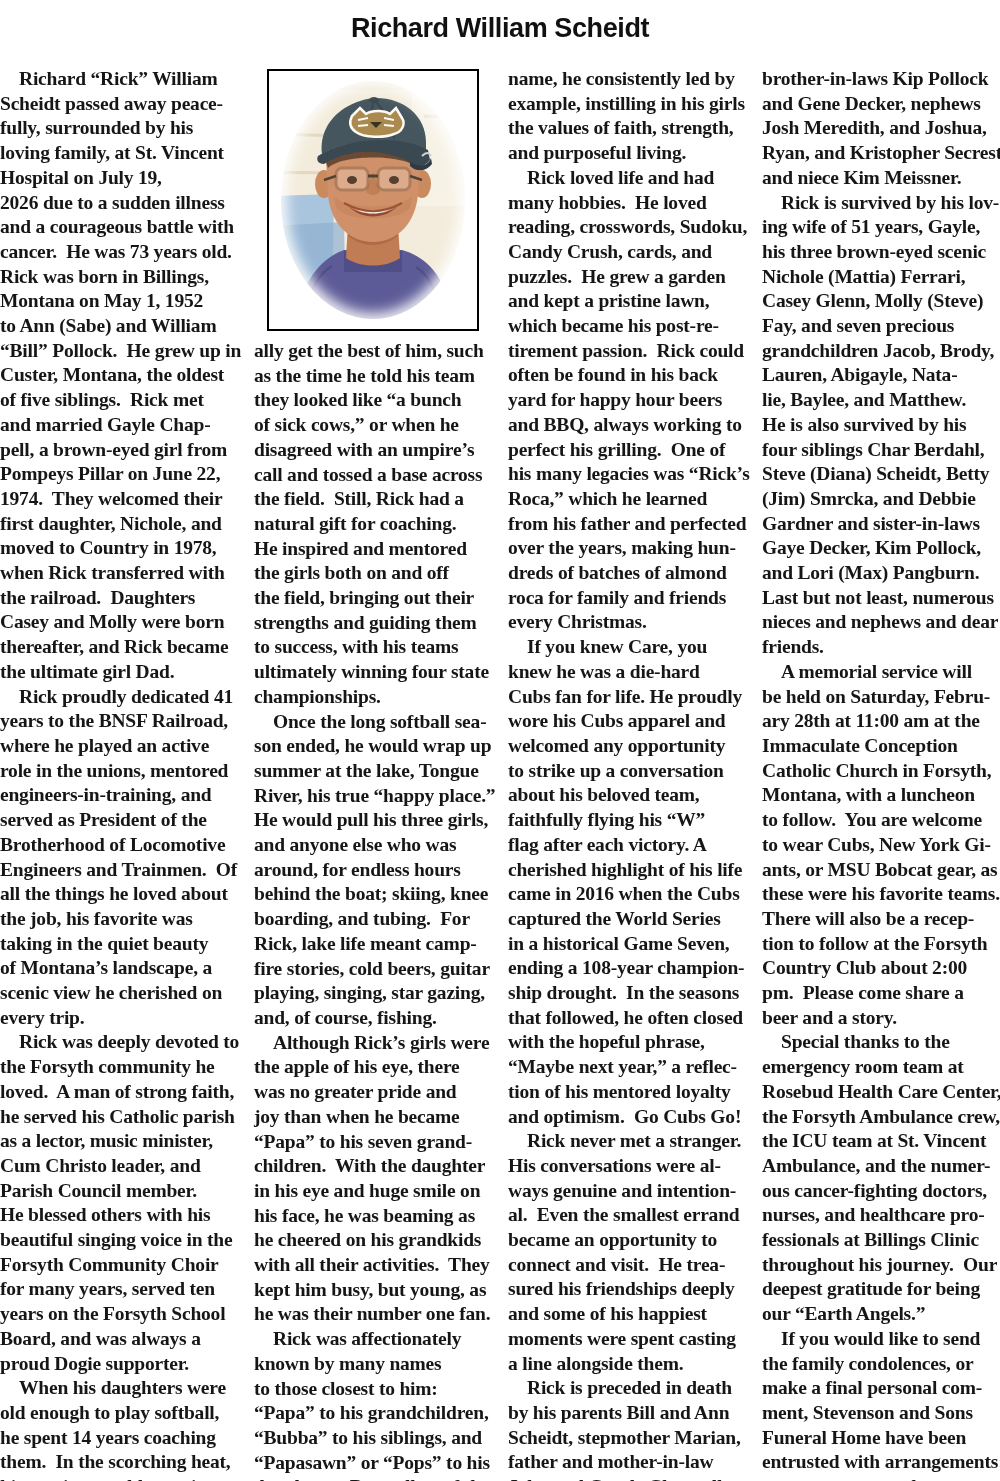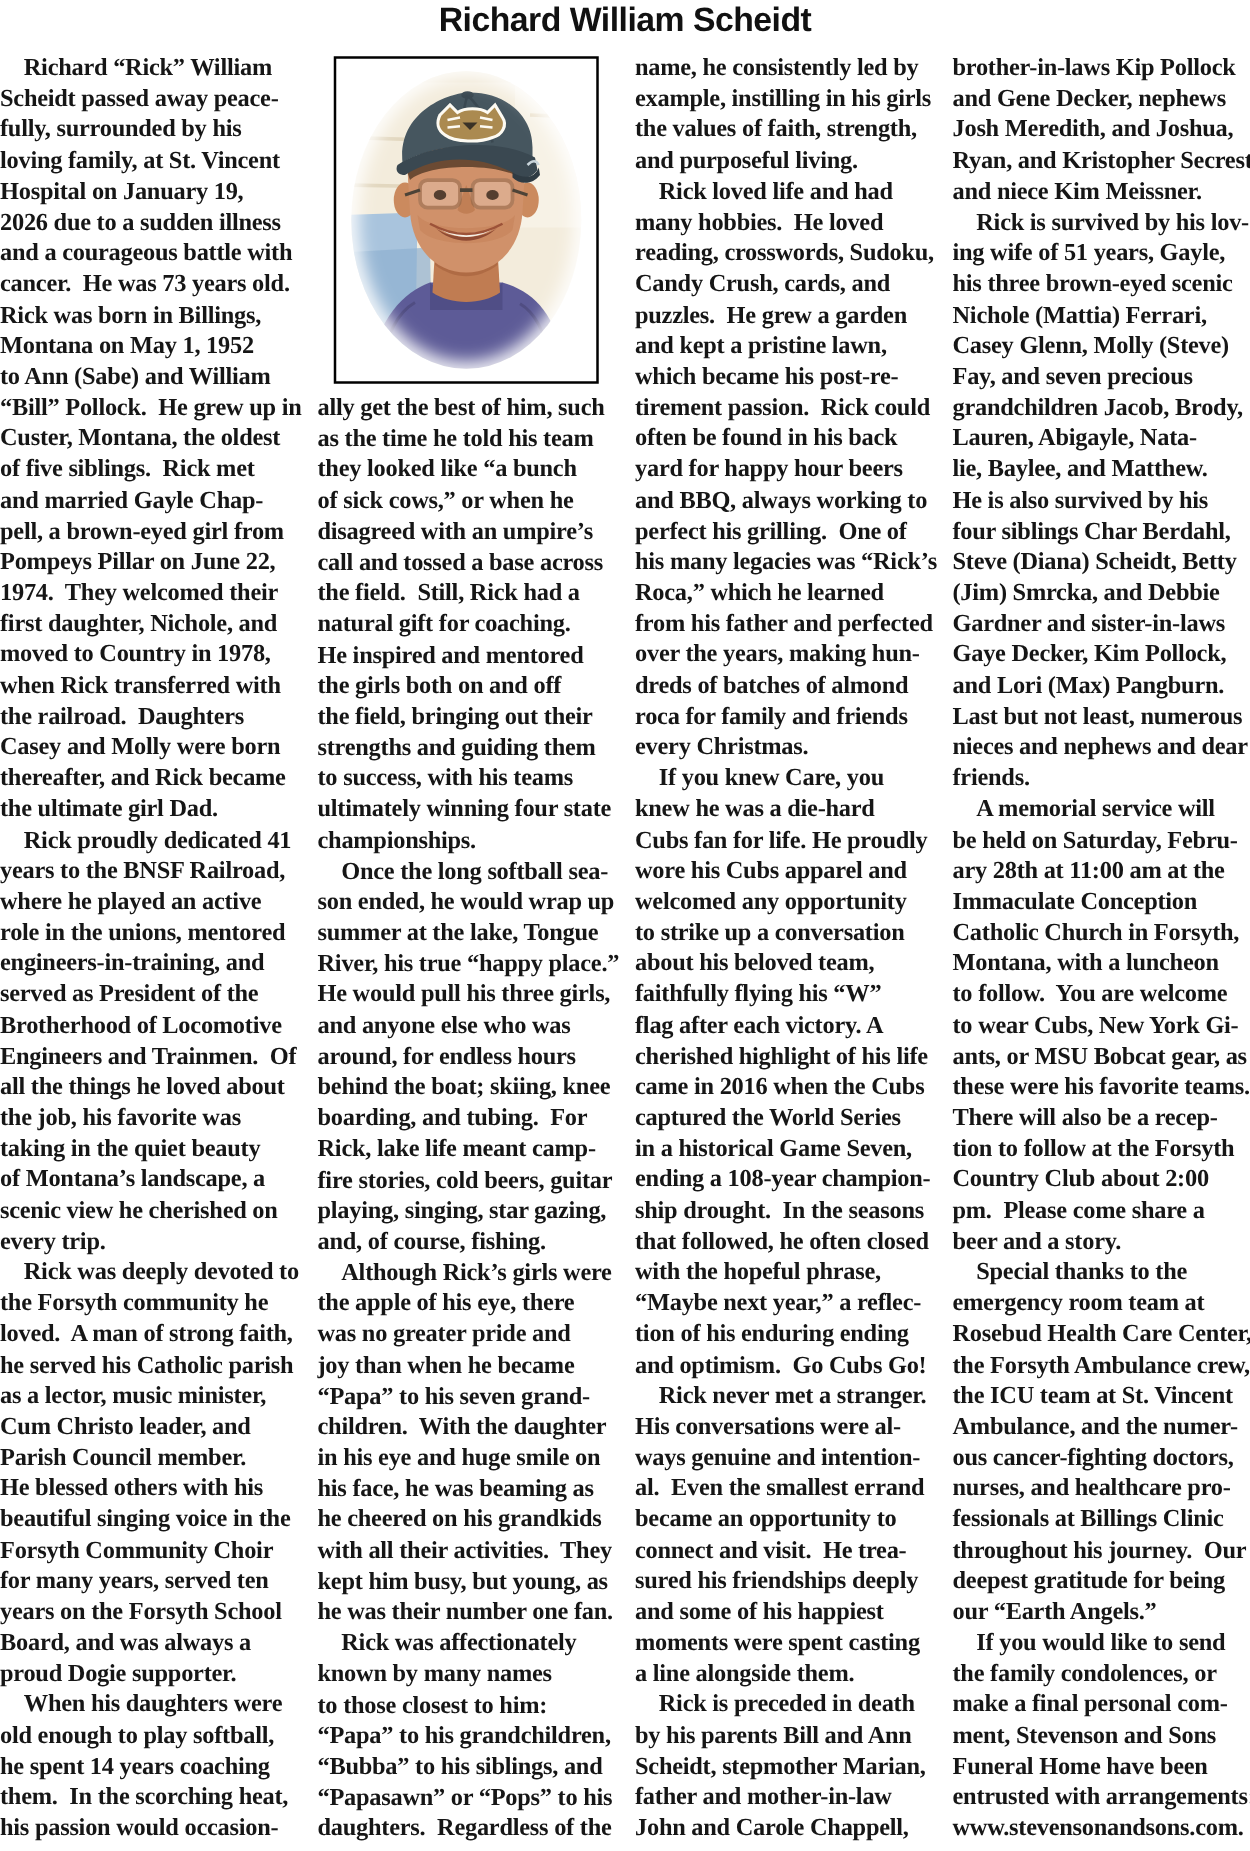--- a/index.html
+++ b/index.html
@@ -5,21 +5,21 @@
   html, body { margin: 0; padding: 0; }
   body {
     width: 1000px; height: 1481px;
     background: #ffffff;
     color: #161616;
     font-family: "Liberation Serif", "DejaVu Serif", serif;
     overflow: hidden;
   }
   .page { width: 1000px; height: 1481px; position: relative; }
   .title {
-    margin: 0; padding-top: 1px;
+    margin: 12px; padding-top: 1px;
     text-align: center;
     font-family: "Liberation Sans", "DejaVu Sans", sans-serif;
     font-weight: 700;
     font-size: 27px;
     line-height: 31px;
     letter-spacing: -0.4px;
     color: #111111;
   }
   .columns {
     display: flex;
@@ -51,21 +51,21 @@
 <div class="page">
   <h1 class="title">Richard William Scheidt</h1>
 
   <div class="columns">
 
     <div class="col">
         <div class="line indent">Richard “Rick” William</div>
         <div class="line">Scheidt passed away peace-</div>
         <div class="line">fully, surrounded by his</div>
         <div class="line">loving family, at St. Vincent</div>
-        <div class="line">Hospital on January 19,</div>
+        <div class="line">Hospital on July 19,</div>
         <div class="line">2026 due to a sudden illness</div>
         <div class="line">and a courageous battle with</div>
         <div class="line">cancer.  He was 73 years old.</div>
         <div class="line">Rick was born in Billings,</div>
         <div class="line">Montana on May 1, 1952</div>
         <div class="line">to Ann (Sabe) and William</div>
         <div class="line">“Bill” Pollock.  He grew up in</div>
         <div class="line">Custer, Montana, the oldest</div>
         <div class="line">of five siblings.  Rick met</div>
         <div class="line">and married Gayle Chap-</div>
@@ -271,21 +271,21 @@
         <div class="line">flag after each victory. A</div>
         <div class="line">cherished highlight of his life</div>
         <div class="line">came in 2016 when the Cubs</div>
         <div class="line">captured the World Series</div>
         <div class="line">in a historical Game Seven,</div>
         <div class="line">ending a 108-year champion-</div>
         <div class="line">ship drought.  In the seasons</div>
         <div class="line">that followed, he often closed</div>
         <div class="line">with the hopeful phrase,</div>
         <div class="line">“Maybe next year,” a reflec-</div>
-        <div class="line">tion of his enduring ending</div>
+        <div class="line">tion of his mentored loyalty</div>
         <div class="line">and optimism.  Go Cubs Go!</div>
         <div class="line indent">Rick never met a stranger.</div>
         <div class="line">His conversations were al-</div>
         <div class="line">ways genuine and intention-</div>
         <div class="line">al.  Even the smallest errand</div>
         <div class="line">became an opportunity to</div>
         <div class="line">connect and visit.  He trea-</div>
         <div class="line">sured his friendships deeply</div>
         <div class="line">and some of his happiest</div>
         <div class="line">moments were spent casting</div>

